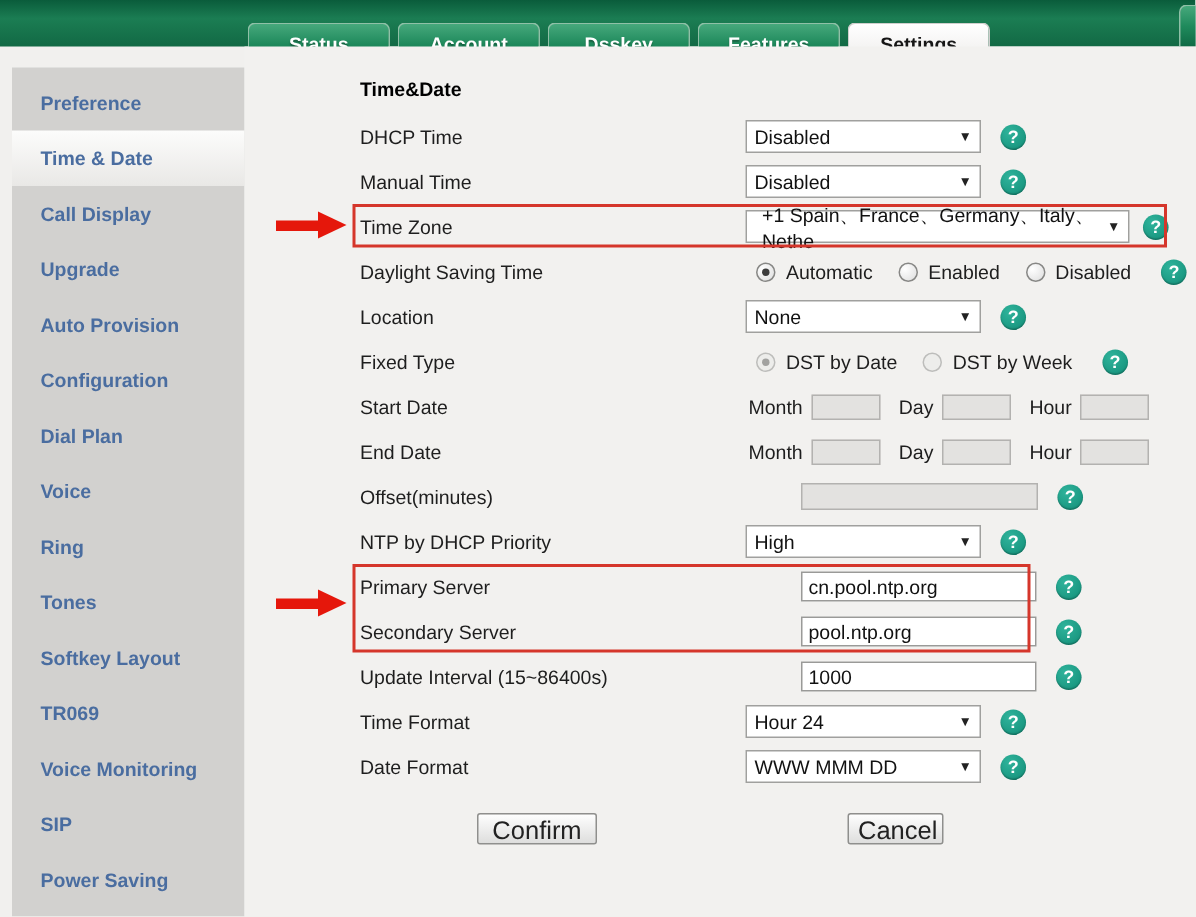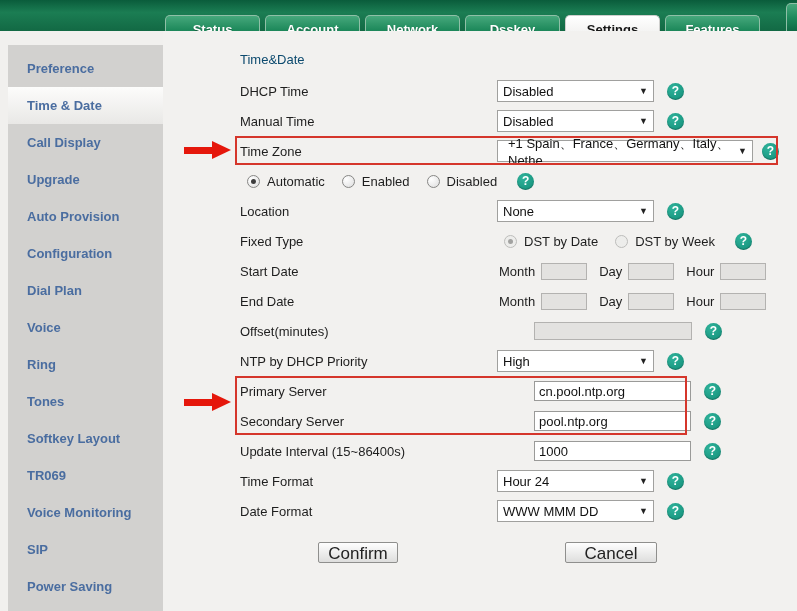--- a/index.html
+++ b/index.html
@@ -35,21 +35,21 @@
     position:absolute; left:8px; top:45px; width:155px; height:566px;
     background:#d2d1cf; padding-top:5px;
   }
   .side-item {
     height:37px; display:flex; align-items:center; padding-left:19px;
     color:#4a6da0; font-weight:700; font-size:13px; cursor:pointer;
   }
   .side-item.active { background:linear-gradient(180deg,#fcfcfb 0%,#e9e8e6 100%); }
   
   .main { position:absolute; left:163px; top:31px; width:634px; height:580px; background:#f2f1ef; }
-  .page-title { position:absolute; left:77px; top:21px; font-size:13px; font-weight:400; color:#0c4a6e; }
+  .page-title { position:absolute; left:77px; top:21px; font-size:13px; font-weight:700; color:#000000; }
   .rows { position:absolute; left:77px; top:45px; width:556px; }
   .row { height:30px; display:flex; align-items:center;gap:17px; }
   .lbl { width:240px; font-size:13px; color:#1e1e1e; }
   .ctl { display:flex; align-items:center; }
   .select {
     width:157px; height:22px; border:1px solid #a0a09e; background:#fff;
     display:flex; align-items:center; justify-content:space-between;
     padding:0 5px; font-size:13px; color:#111; cursor:pointer;
   }
   .select.wide { width:256px;padding-left:10px; }
@@ -85,21 +85,21 @@
   }
   .radio.dis { border-color:#bdbdbb; background:#ededeb; }
   .radio.dis.sel::after { background:#a2a2a0; }
   .radio-lbl { font-size:13px; color:#1e1e1e; margin-right:10px; }
   .btn {
     position:absolute; height:21px; border:1px solid #8f8f8d; border-radius:2px;
     background:linear-gradient(180deg,#fefefe 0%,#dededd 100%);
     font-size:17px; color:#222; font-family:inherit; cursor:pointer;
   }
   .btn-confirm { left:155px; top:511px; width:80px; }
-  .btn-cancel  { left:402px; top:511px; width:92px; }
+  .btn-cancel  { left:402px; top:511px; width:64px; }
   
   .hl-box { position:absolute; border:2px solid #d5362b; pointer-events:none; }
   .box-tz  { left:235px; top:136px; width:543px; height:29px; }
   .box-srv { left:235px; top:376px; width:452px; height:59px; }
   .arrow { position:absolute; width:48px; height:18px; pointer-events:none; }
   .arrow .tail { position:absolute; left:0; top:6px; width:28px; height:7px; background:#e5170b; }
   .arrow .head {
     position:absolute; left:28px; top:0; width:0; height:0;
     border-top:9px solid transparent; border-bottom:9px solid transparent;
     border-left:19px solid #e5170b;
@@ -107,24 +107,23 @@
   .arrow-tz  { left:184px; top:141px; }
   .arrow-srv { left:184px; top:393px; }
 </style>
 </head>
 <body>
 
 <div class="header">
   <div class="tabs">
     <div class="tab">Status</div>
     <div class="tab">Account</div>
-    <div class="tab">Network</div>
     <div class="tab">Dsskey</div>
+    <div class="tab">Features</div>
     <div class="tab active">Settings</div>
-    <div class="tab">Features</div>
   </div>
   <div class="tab-sliver"></div>
 </div>
 
 <div class="sidebar">
   <div class="side-item">Preference</div>
   <div class="side-item active">Time &amp; Date</div>
   <div class="side-item">Call Display</div>
   <div class="side-item">Upgrade</div>
   <div class="side-item">Auto Provision</div>
@@ -172,20 +171,21 @@
       <div class="ctl">
         <div class="select wide">
           <span>+1 Spain、France、Germany、Italy、Nethe</span>
           <span class="sel-arrow">▼</span>
         </div>
         <span class="help tz">?</span>
       </div>
     </div>
 
     <div class="row">
+      <span class="lbl">Daylight Saving Time</span>
       <div class="ctl">
         <span class="radio sel"></span>
         <span class="radio-lbl">Automatic</span>
         <span class="radio"></span>
         <span class="radio-lbl">Enabled</span>
         <span class="radio"></span>
         <span class="radio-lbl">Disabled</span>
         <span class="help rad">?</span>
       </div>
     </div>

